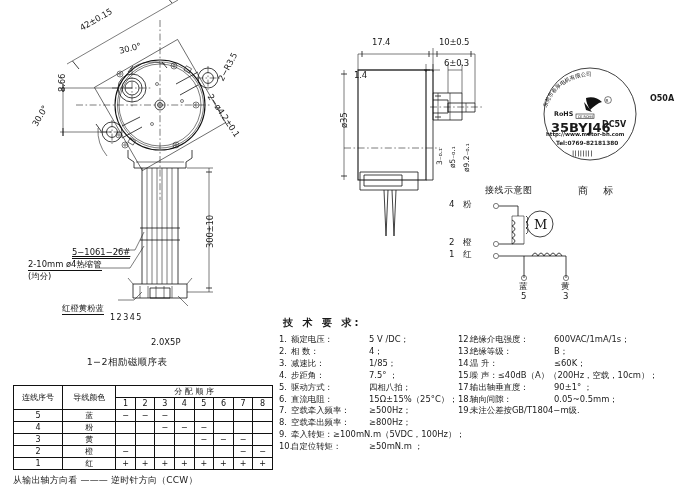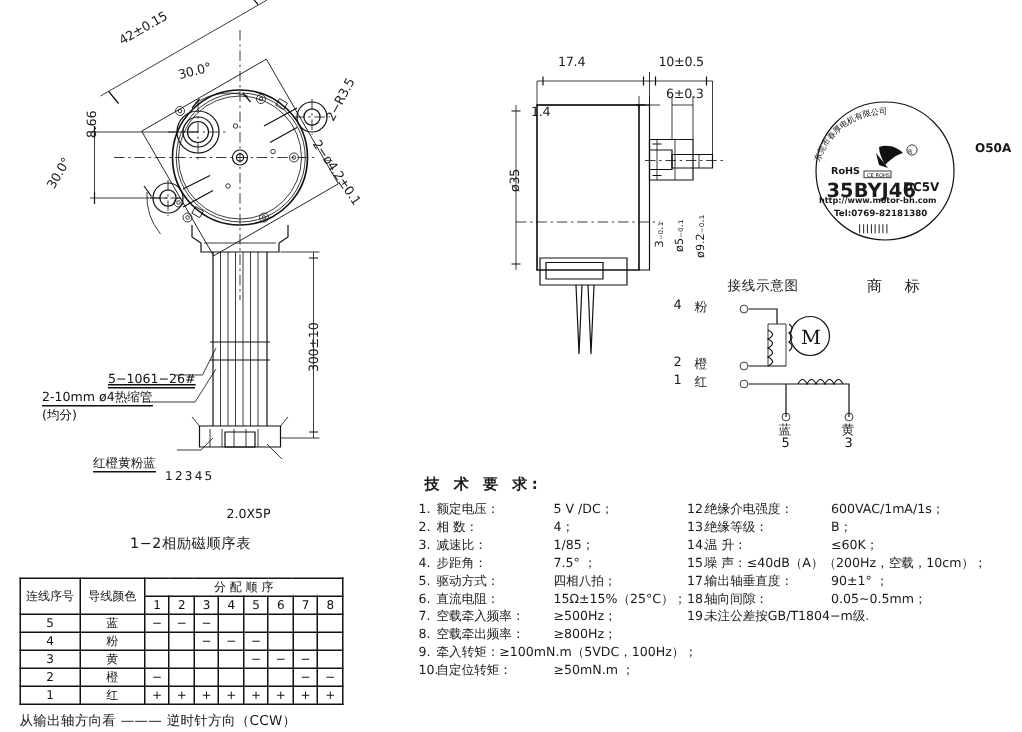--- a/index.html
+++ b/index.html
@@ -28,21 +28,21 @@
   .specrow{display:flex;font-size:8.4px;line-height:11.9px;white-space:nowrap;}
   .specnum{width:12px;flex:none;text-align:left;}
   .speclabel{width:78px;flex:none;}
   .specval{flex:none;}
   .specrow.wide .speclabel{width:auto;padding-right:3px;}
   #spec-right .speclabel{width:84px;}
 
   
   #seq-wrap{left:13px;top:356px;}
   #seq-caption{font-size:9.5px;text-align:center;width:228px;margin-bottom:3px;letter-spacing:0.4px;}
-  table.seq{border-collapse:collapse;width:216px;margin-top:16px;}
+  table.seq{border-collapse:collapse;width:260px;margin-top:16px;}
   table.seq td,table.seq th{
     border:1px solid #111;font-size:8px;text-align:center;
     padding:0;height:11px;font-weight:normal;color:#111;
   }
   td.c-no{width:44px;}
   td.c-col{width:48px;}
   td.c-d{width:17px;}
   .seqhead td{font-size:8.4px;height:13px;}
   .seqsub td{height:10px;font-size:7.5px;}
   .seqsign{font-size:9px;}

